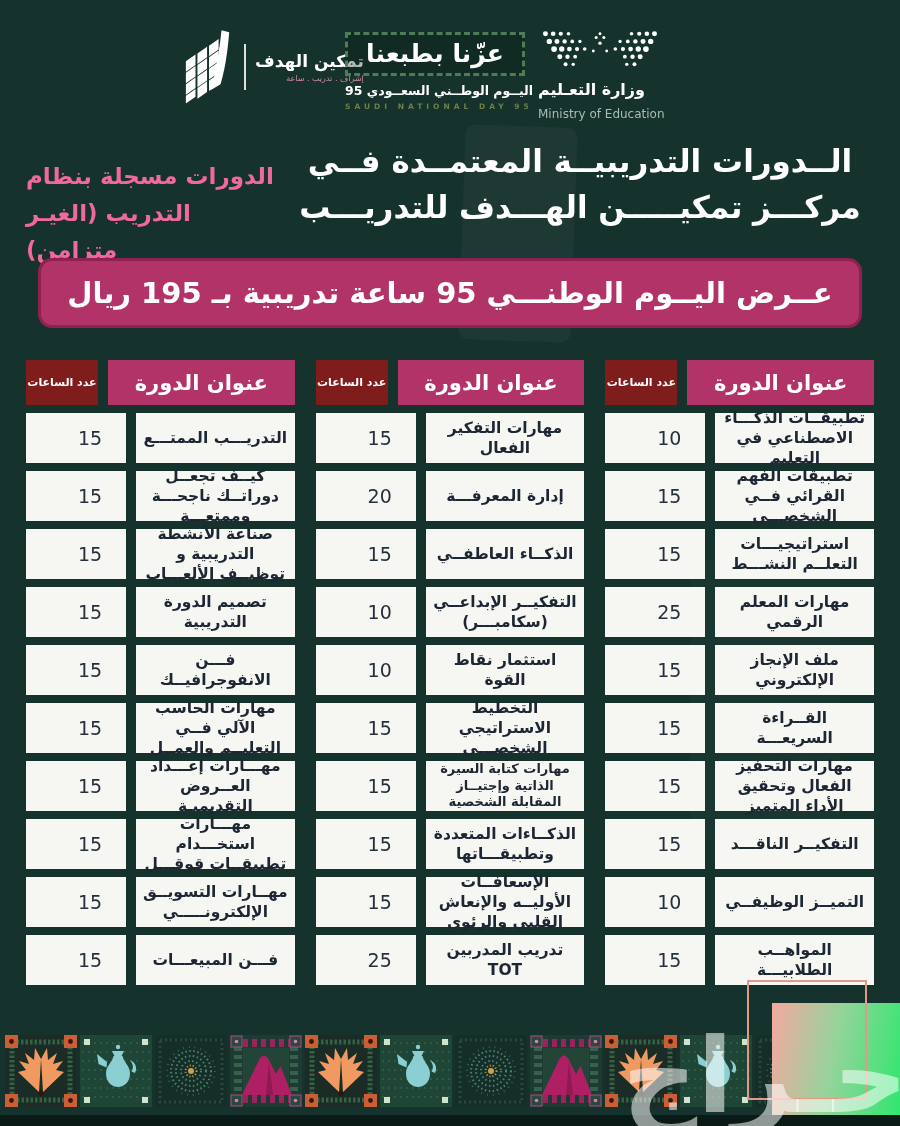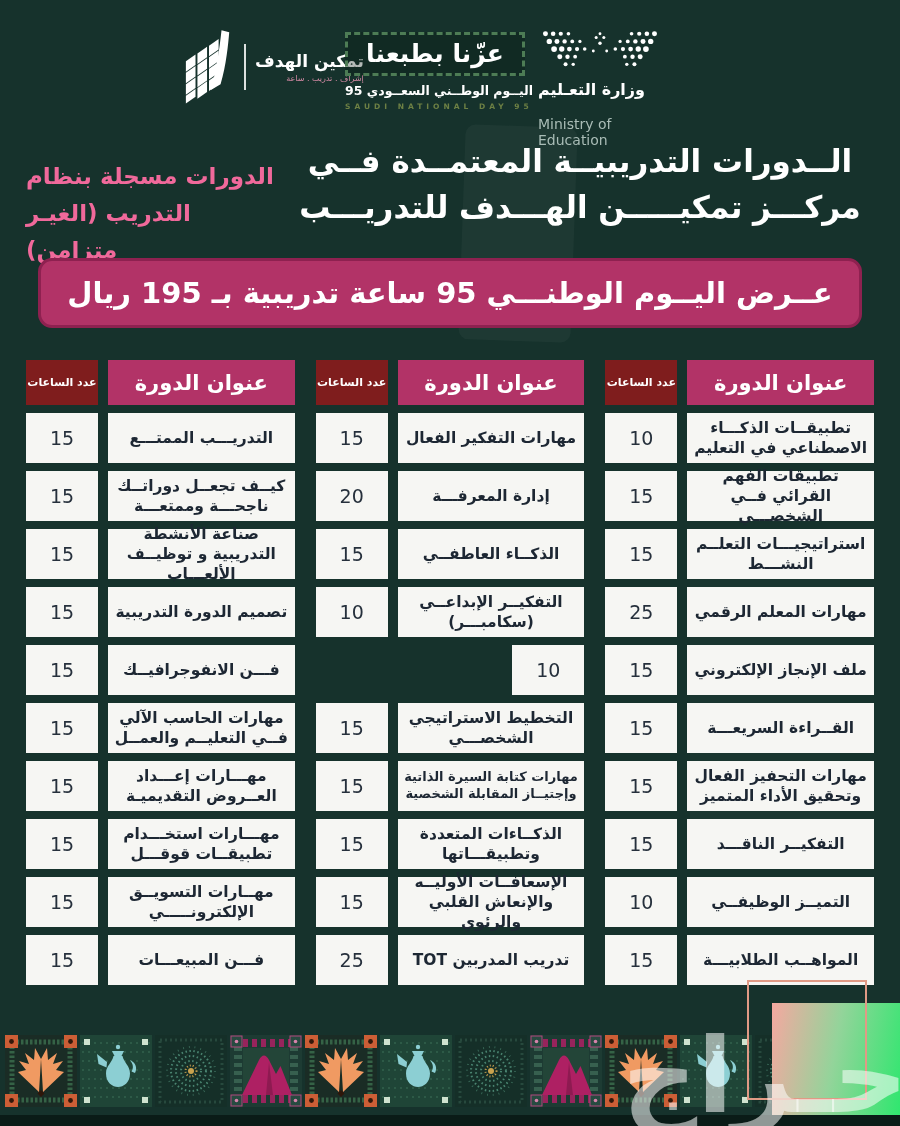--- a/index.html
+++ b/index.html
@@ -20,21 +20,21 @@
   .tk-text{color:#fff;text-align:right;}
   .tk-name{font-size:17px;font-weight:bold;white-space:nowrap;}
   .tk-tag{font-size:8px;color:#d48aa5;letter-spacing:1px;margin-top:3px;}
   .logo-nday{position:absolute;left:345px;top:32px;width:180px;text-align:center;}
   .nday-box{border:3px dashed #4d7c55;background:rgba(8,26,18,.3);padding:5px 8px;
     color:#fff;font-size:25px;font-weight:bold;line-height:1.1;}
   .nday-sub{margin-top:7px;color:#fff;font-size:12.5px;font-weight:bold;white-space:nowrap;}
   .nday-en{margin-top:4px;color:#6d8044;font-size:7.5px;letter-spacing:4px;font-weight:bold;white-space:nowrap;}
   .logo-moe{position:absolute;left:538px;top:28px;width:136px;text-align:left;direction:ltr;}
   .moe-ar{color:#fff;font-size:16px;font-weight:bold;margin-top:4px;direction:rtl;text-align:left;}
-  .moe-en{color:#a9bcb6;font-size:14px;margin-top:17px;}
+  .moe-en{color:#a9bcb6;font-size:12px;margin-top:8px;}
 
   
   .main-title{position:absolute;top:139px;right:24px;width:592px;color:#fff;
     font-size:31px;font-weight:bold;line-height:1.48;text-align:center;}
   .side-note{position:absolute;top:158px;left:26px;width:262px;color:#f0699b;
     font-size:23px;font-weight:bold;line-height:1.6;text-align:left;direction:rtl;}
 
   
   .banner{position:absolute;top:258px;left:38px;right:38px;height:64px;
     background:#b23367;border:3px solid #8e2150;border-radius:14px;
@@ -45,21 +45,21 @@
   .tables{position:absolute;top:360px;right:26px;left:26px;display:flex;gap:21px;direction:rtl;}
   .tcol{flex:1;display:flex;flex-direction:column;gap:8px;}
   .trow{display:flex;gap:10px;height:50px;}
   .trow.thead{height:45px;}
   .cell{display:flex;align-items:center;justify-content:center;text-align:center;}
   .th-title{flex:1;background:#b23367;color:#fff;font-size:21px;font-weight:bold;}
   .th-hours{width:72px;background:#7f1d1d;color:#fff;font-size:11px;font-weight:bold;}
   .cell-title{flex:1;background:#f6f6f3;color:#1d2733;font-weight:bold;
     font-size:15.5px;line-height:1.3;padding:2px 6px;}
   .cell-title.small{font-size:13px;}
-  .cell-hours{width:72px;background:#f6f6f3;color:#26303c;font-size:19px;}
+  .cell-hours{width:72px;background:#f6f6f3;color:#26303c;font-size:19px;padding-left:28px;}
 
   
   .tiles{position:absolute;left:0;right:0;top:1035px;height:72px;display:flex;
     gap:3px;padding:0 5px;direction:ltr;}
   .tile{width:72px;height:72px;flex:0 0 auto;}
   .tile svg{display:block;width:72px;height:72px;}
   .bottom-strip{position:absolute;left:0;right:0;bottom:0;height:11px;background:#0a1b17;}
 
   
   .wm-gradient{position:absolute;left:772px;top:1003px;width:128px;height:118px;
@@ -261,20 +261,21 @@
     <div class="cell cell-title">الذكــاء العاطفــي</div>
     <div class="cell cell-hours">15</div>
   </div>
 
   <div class="trow">
     <div class="cell cell-title">التفكيــر الإبداعــي (سكامبـــر)</div>
     <div class="cell cell-hours">10</div>
   </div>
 
   <div class="trow">
+    <div class="cell cell-title">استثمار نقاط القوة</div>
     <div class="cell cell-hours">10</div>
   </div>
 
   <div class="trow">
     <div class="cell cell-title">التخطيط الاستراتيجي الشخصـــي</div>
     <div class="cell cell-hours">15</div>
   </div>
 
   <div class="trow">
     <div class="cell cell-title small">مهارات كتابة السيرة الذاتية وإجتيــاز المقابلة الشخصية</div>

